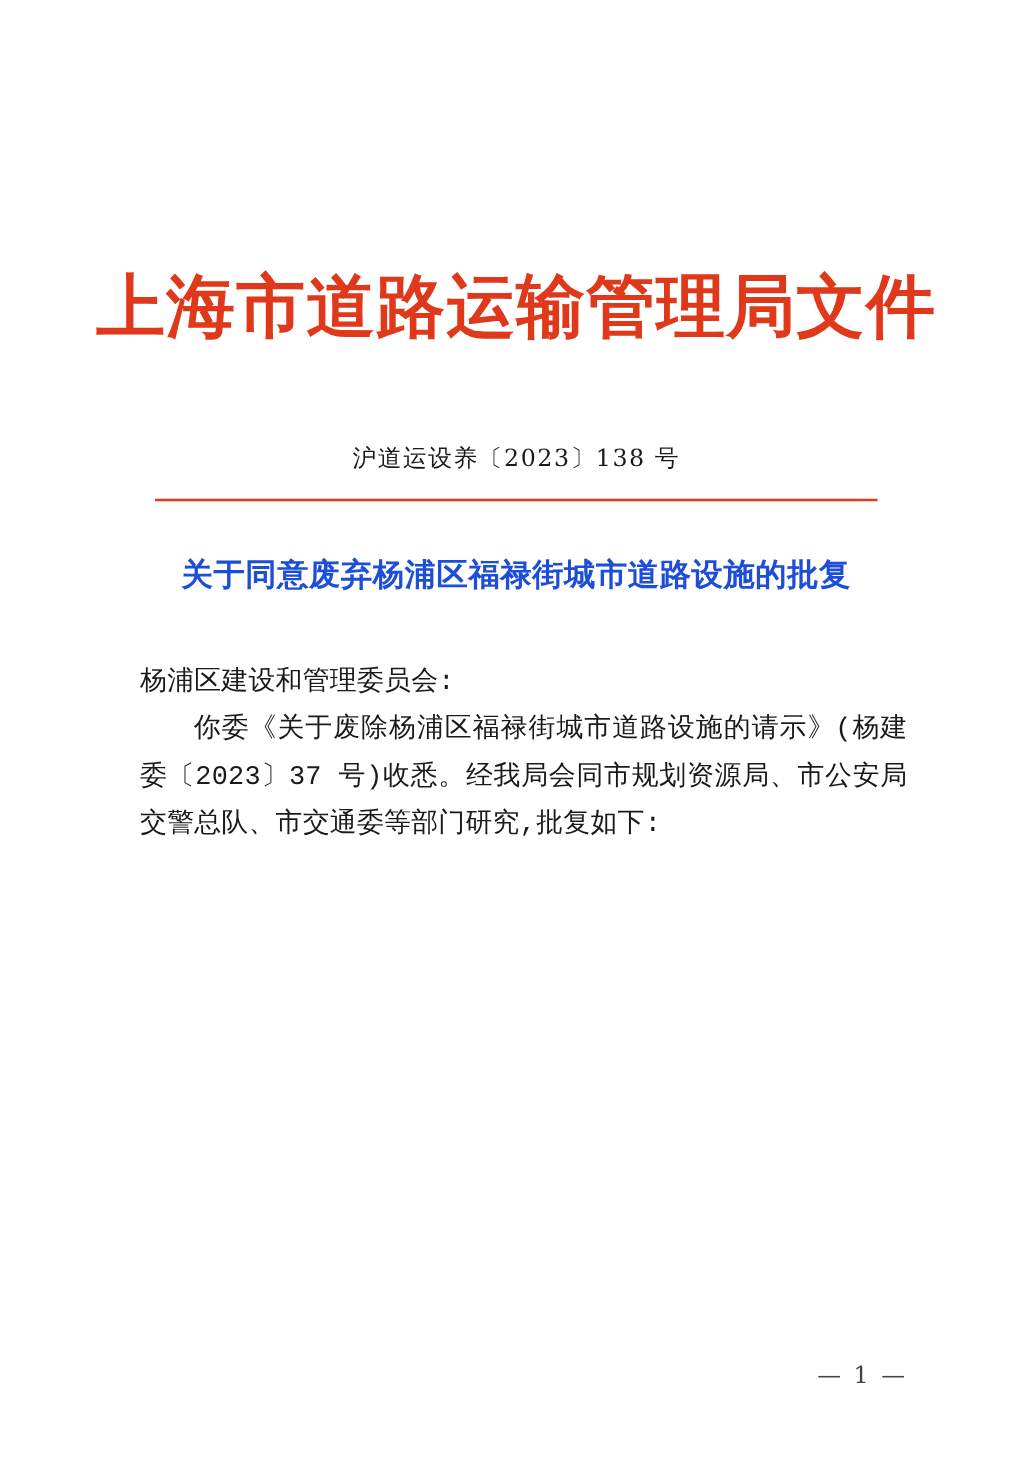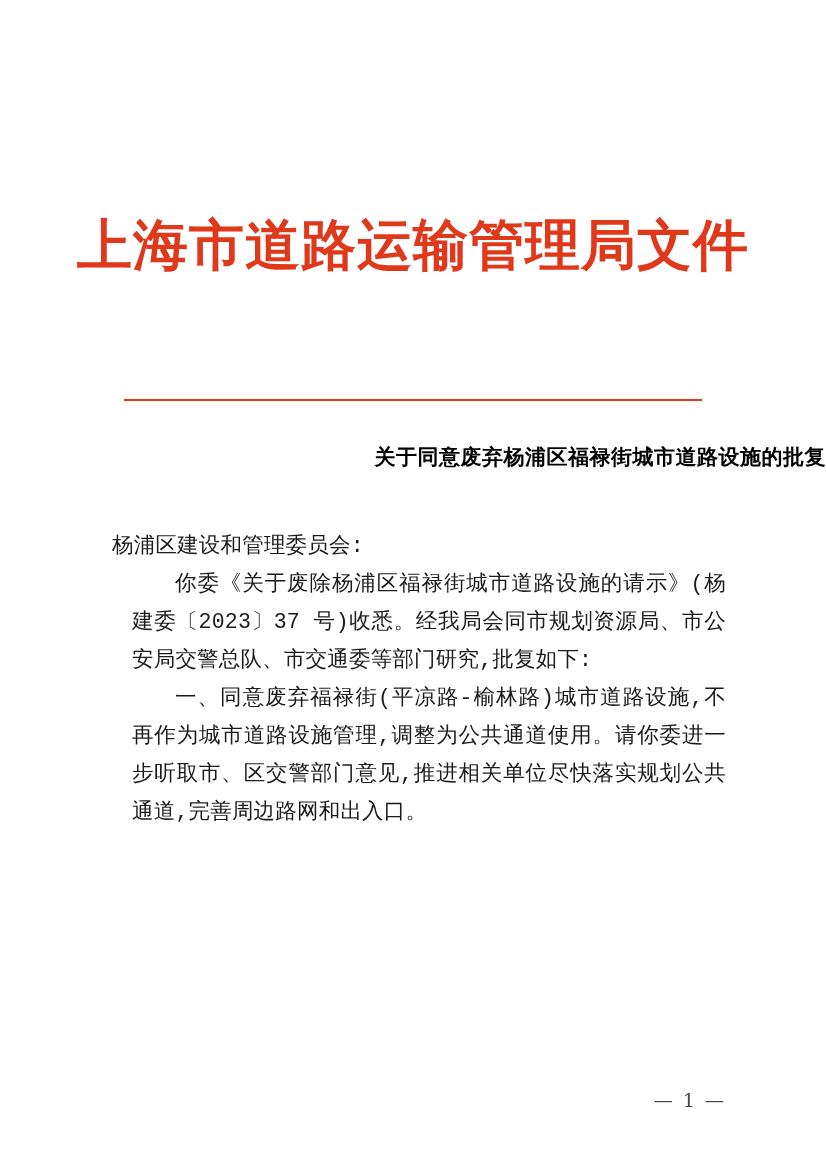--- a/index.html
+++ b/index.html
@@ -67,27 +67,27 @@
     height: 2.4px;
     background: #E8391C;
   }
 
   
   .subject-heading {
     position: absolute;
     top: 443px;
     left: 0;
     width: 100%;
-    text-align: right;
+    text-align: center;
     font-family: "DejaVu Sans", "Liberation Sans", sans-serif;
     font-weight: bold;
-    font-size: 21px;
+    font-size: 25px;
     line-height: 1.35;
     letter-spacing: 0.5px;
-    color: #000000;
+    color: #1d4ed8;
     white-space: nowrap;
   }
 
   
   .body-block {
     position: absolute;
     top: 527px;
     left: 112px;
     width: 614px;
     font-family: Liberation Mono, monospace;
@@ -96,21 +96,20 @@
     margin: 0;
     font-size: 21.5px;
     line-height: 38px;
     letter-spacing: 0.2px;
     text-align: justify;
     text-justify: inter-character;
     color: #1a1a1a;
   }
   .body-para.indent {
     text-indent: 2em;
-    margin-left: 20px;
   }
 
   
   .page-footer {
     position: absolute;
     top: 1089px;
     left: 112px;
     width: 614px;
     text-align: right;
     font-size: 19px;
@@ -120,26 +119,28 @@
 </style>
 </head>
 <body>
 
 <div class="page">
 
   <div class="masthead">
     <div class="masthead-title">上海市道路运输管理局文件</div>
   </div>
 
+  <div class="doc-number-row">
+    <div class="doc-number">沪道运设养〔2023〕138 号</div>
+  </div>
 
   <div class="red-rule"></div>
 
   <div class="subject-heading">关于同意废弃杨浦区福禄街城市道路设施的批复</div>
 
   <div class="body-block">
     <p class="body-para">杨浦区建设和管理委员会:</p>
     <p class="body-para indent">你委《关于废除杨浦区福禄街城市道路设施的请示》(杨建委〔2023〕37 号)收悉。经我局会同市规划资源局、市公安局交警总队、市交通委等部门研究,批复如下:</p>
-    <p class="body-para indent">一、同意废弃福禄街(平凉路-榆林路)城市道路设施,不再作为城市道路设施管理,调整为公共通道使用。请你委进一步听取市、区交警部门意见,推进相关单位尽快落实规划公共通道,完善周边路网和出入口。</p>
   </div>
 
   <div class="page-footer">— 1 —</div>
 
 </div>
 
 </body></html>

